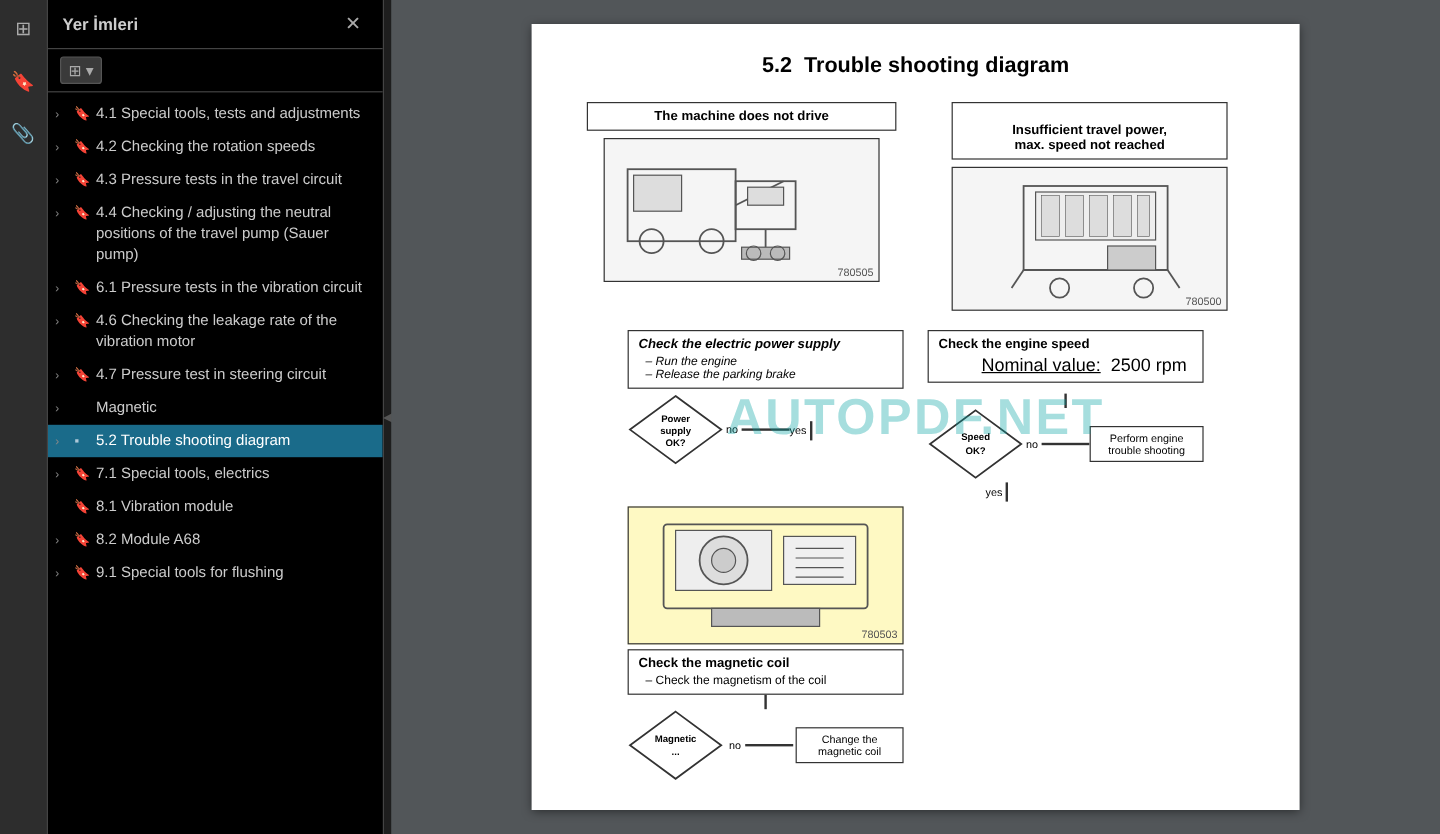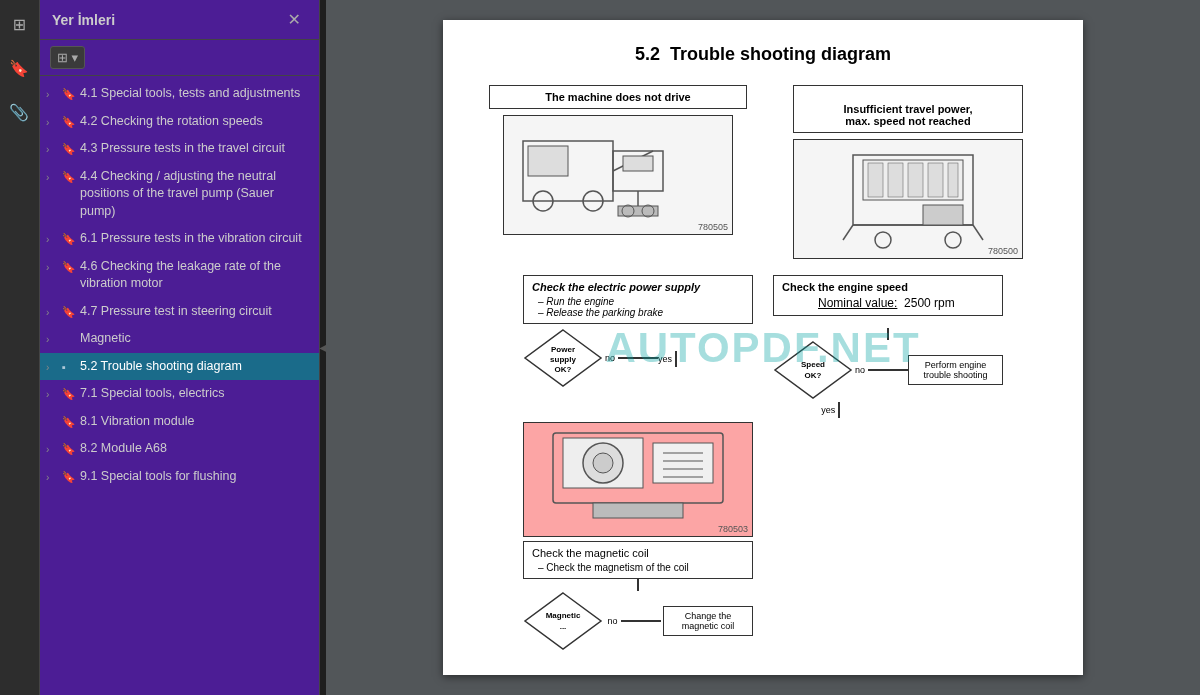--- a/index.html
+++ b/index.html
@@ -24,21 +24,21 @@
       justify-content: center;
       color: #aaa;
       font-size: 16px;
       cursor: pointer;
       border-radius: 3px;
     }
 
     
     .sidebar {
       width: 280px;
-      background: #4c1d95;
+      background: #000000;
       display: flex;
       flex-direction: column;
       border-right: 1px solid #444;
       overflow: hidden;
     }
     .sidebar-header {
       display: flex;
       align-items: center;
       justify-content: space-between;
       padding: 8px 12px;
@@ -200,22 +200,23 @@
       font-size: 9px;
       color: #555;
     }
 
     
     .bottom-img-box {
       border: 1.5px solid #333;
       width: 240px;
       height: 120px;
       display: flex;
+      align-items: center;
       justify-content: center;
-      background: #fca5a5;
+      background: #fef9c3;
       position: relative;
       overflow: hidden;
     }
   </style>
 </head>
 <body>
 
 <div class="toolbar">
   <div class="toolbar-icon">⊞</div>
   <div class="toolbar-icon">🔖</div>
@@ -389,21 +390,21 @@
           <div style="border:1.5px solid #333; padding:5px 8px; font-size:11px; background:#fff;">
             <div style="font-weight:bold; margin-bottom:3px;">Check the electric power supply</div>
             <div style="font-size:10px; padding-left:6px;">– Run the engine</div>
             <div style="font-size:10px; padding-left:6px;">– Release the parking brake</div>
           </div>
         </div>
 
         <div style="width:230px;">
           <div style="border:1.5px solid #333; padding:5px 8px; font-size:11px; background:#fff;">
             <div style="font-weight:bold; margin-bottom:3px;">Check the engine speed</div>
-            <div style="font-size:12px;padding-left:36px;">
+            <div style="font-size:15px;padding-left:36px;">
               <span style="text-decoration:underline;">Nominal value:</span>
               &nbsp;<span>2500 rpm</span>
             </div>
           </div>
         </div>
       </div>
 
       <div style="display:flex; gap:20px; justify-content:center; margin-bottom:4px; align-items:flex-start;">
 
         <div style="width:230px; display:flex; flex-direction:row; align-items:center;">
@@ -478,21 +479,21 @@
               <line x1="130" y1="30" x2="170" y2="30" stroke="#555" stroke-width="1"></line>
               <line x1="130" y1="38" x2="170" y2="38" stroke="#555" stroke-width="1"></line>
               <line x1="130" y1="46" x2="170" y2="46" stroke="#555" stroke-width="1"></line>
               <line x1="130" y1="54" x2="170" y2="54" stroke="#555" stroke-width="1"></line>
               <rect x="60" y="80" width="90" height="15" fill="#bbb" stroke="#555" stroke-width="1"></rect>
             </svg>
             <span style="position:absolute;bottom:2px;right:4px;font-size:9px;color:#555;">780503</span>
           </div>
 
           <div style="border:1.5px solid #333; padding:5px 8px; font-size:11px; background:#fff; width:230px; margin-top:4px;">
-            <div style="font-weight:normal; margin-bottom:3px;">Check the magnetic coil</div>
+            <div style="font-weight:bold; margin-bottom:3px;">Check the magnetic coil</div>
             <div style="font-size:10px; padding-left:6px;">– Check the magnetism of the coil</div>
           </div>
 
           <div style="width:1.5px; height:12px; background:#333;"></div>
 
           <div style="display:flex; align-items:center; width:230px; justify-content:space-between;">
             <div style="position:relative; width:80px; height:60px;">
               <svg width="80" height="60" viewBox="0 0 80 60">
                 <polygon points="40,2 78,30 40,58 2,30" fill="white" stroke="#333" stroke-width="1.5"></polygon>
                 <text x="40" y="27" text-anchor="middle" font-size="8" font-weight="bold">Magnetic</text>

